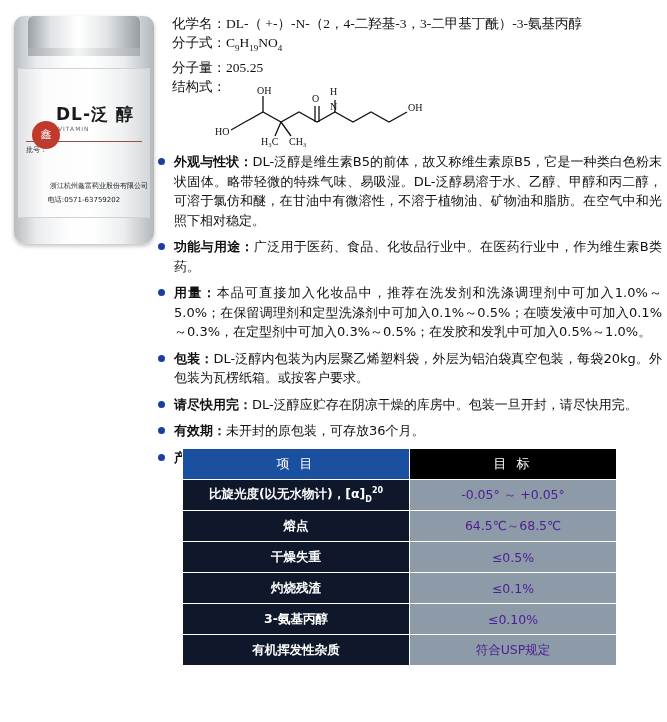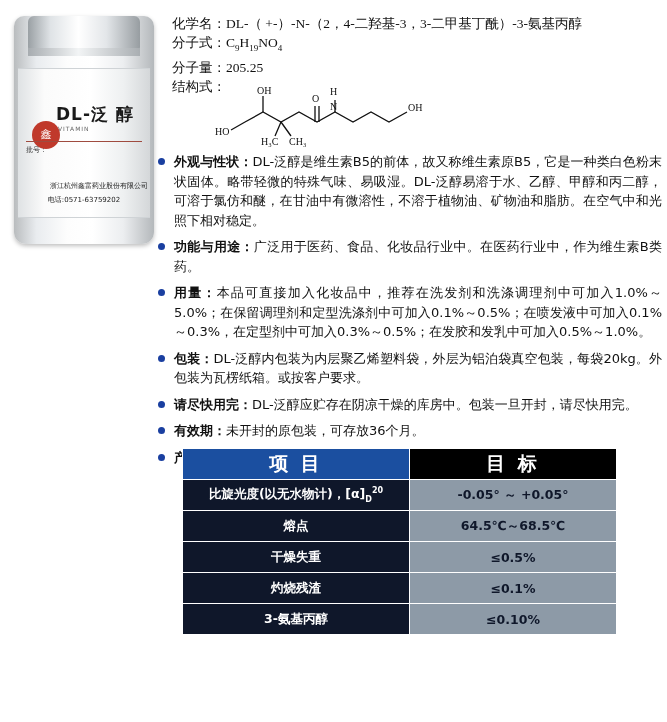--- a/index.html
+++ b/index.html
@@ -209,36 +209,36 @@
   table.spec th, table.spec td {
     border: 1px solid #ffffff;
     height: 28px;
     font-size: 12.5px;
     text-align: center;
     vertical-align: middle;
   }
   table.spec th {
     background: #1b4fa0;
     color: #ffffff;
-    font-weight: bold;
-    font-size: 19px;
+    font-weight: normal;
+    font-size: 13px;
     letter-spacing: 3px;
   }
   table.spec td.item {
     background: #0f172a;
     color: #ffffff;
     font-weight: bold;
     width: 224px;
     padding: 0 4px;
   }
   table.spec td.target {
     background: #8d9aa7;
-    color: #0f172a;
+    color: #4c1d95;
     width: 204px;
-    font-weight: bold;
+    font-weight: normal;
     text-align: center;
   }
   table.spec th.col-item { width: 224px; }
   table.spec th.col-target { width: 204px; background: #000000; }
   .sup-small { font-size: 8px; vertical-align: super; }
   .sub-small { font-size: 8px; vertical-align: sub; }
 </style>
 </head>
 <body>
 
@@ -365,17 +365,21 @@
           <td class="target">≤0.5%</td>
         </tr>
         <tr>
           <td class="item">灼烧残渣</td>
           <td class="target">≤0.1%</td>
         </tr>
         <tr>
           <td class="item">3-氨基丙醇</td>
           <td class="target">≤0.10%</td>
         </tr>
+        <tr>
+          <td class="item">有机挥发性杂质</td>
+          <td class="target">符合USP规定</td>
+        </tr>
       </tbody>
     </table>
   </div>
 
 </div>
 
 </body></html>

